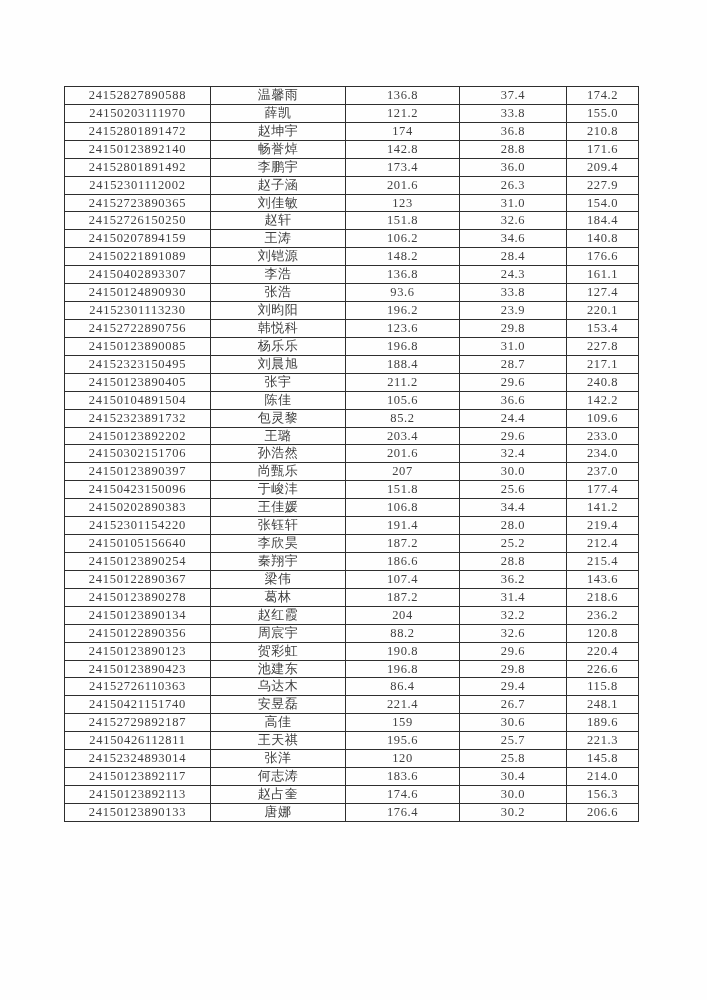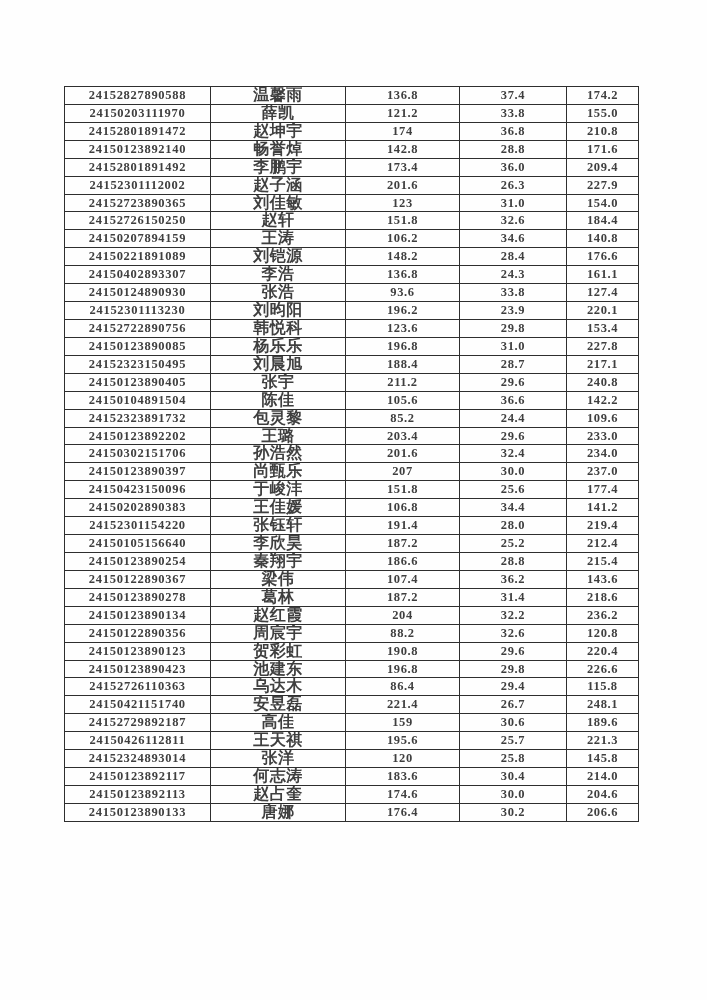--- a/index.html
+++ b/index.html
@@ -5,21 +5,21 @@
   :root{
     --bg:#ffffff; --page-bg:#fefefe; --border:#2e2e2e; --text:#3f3f3f;
   }
   html,body{margin:0;padding:0;}
   body{
     width:707px;height:1000px;background:var(--bg);
     font-family:"Liberation Serif","DejaVu Serif",serif;
     overflow:hidden;
   }
   .page{
-    position:relative;width:707px;height:1000px;background:var(--page-bg);font-weight:bold;
+    position:relative;width:707px;height:1000px;background:var(--page-bg);
   }
   table.score-table{
     position:absolute;left:64px;top:86px;width:574px;
     border-collapse:collapse;table-layout:fixed;
     border:1.5px solid var(--border);
   }
   col.c-id{width:146px;}
   col.c-name{width:135px;}
   col.c-s1{width:114px;}
   col.c-s2{width:107px;}
@@ -27,21 +27,21 @@
   td{
     border:1px solid var(--border);
     height:16.92px;line-height:16.92px;
     padding:0;margin:0;
     text-align:center;vertical-align:middle;
     color:var(--text);
     font-size:12.5px;
     white-space:nowrap;overflow:hidden;
   }
   td.id-cell{letter-spacing:0.7px;}
-  td.name-cell{font-size:16px;letter-spacing:0.5px;}
+  td.name-cell{font-size:13px;letter-spacing:0.5px;}
   td.num-cell{letter-spacing:0.6px;}
 </style>
 </head>
 <body>
 
 <div class="page">
   <table class="score-table">
     <colgroup>
       <col class="c-id">
       <col class="c-name">
@@ -368,21 +368,21 @@
           <td class="num-cell">183.6</td>
           <td class="num-cell">30.4</td>
           <td class="num-cell">214.0</td>
         </tr>
 
         <tr>
           <td class="id-cell">24150123892113</td>
           <td class="name-cell">赵占奎</td>
           <td class="num-cell">174.6</td>
           <td class="num-cell">30.0</td>
-          <td class="num-cell">204.6</td>
+          <td class="num-cell">156.3</td>
         </tr>
 
         <tr>
           <td class="id-cell">24150123890133</td>
           <td class="name-cell">唐娜</td>
           <td class="num-cell">176.4</td>
           <td class="num-cell">30.2</td>
           <td class="num-cell">206.6</td>
         </tr>
       </tbody>

